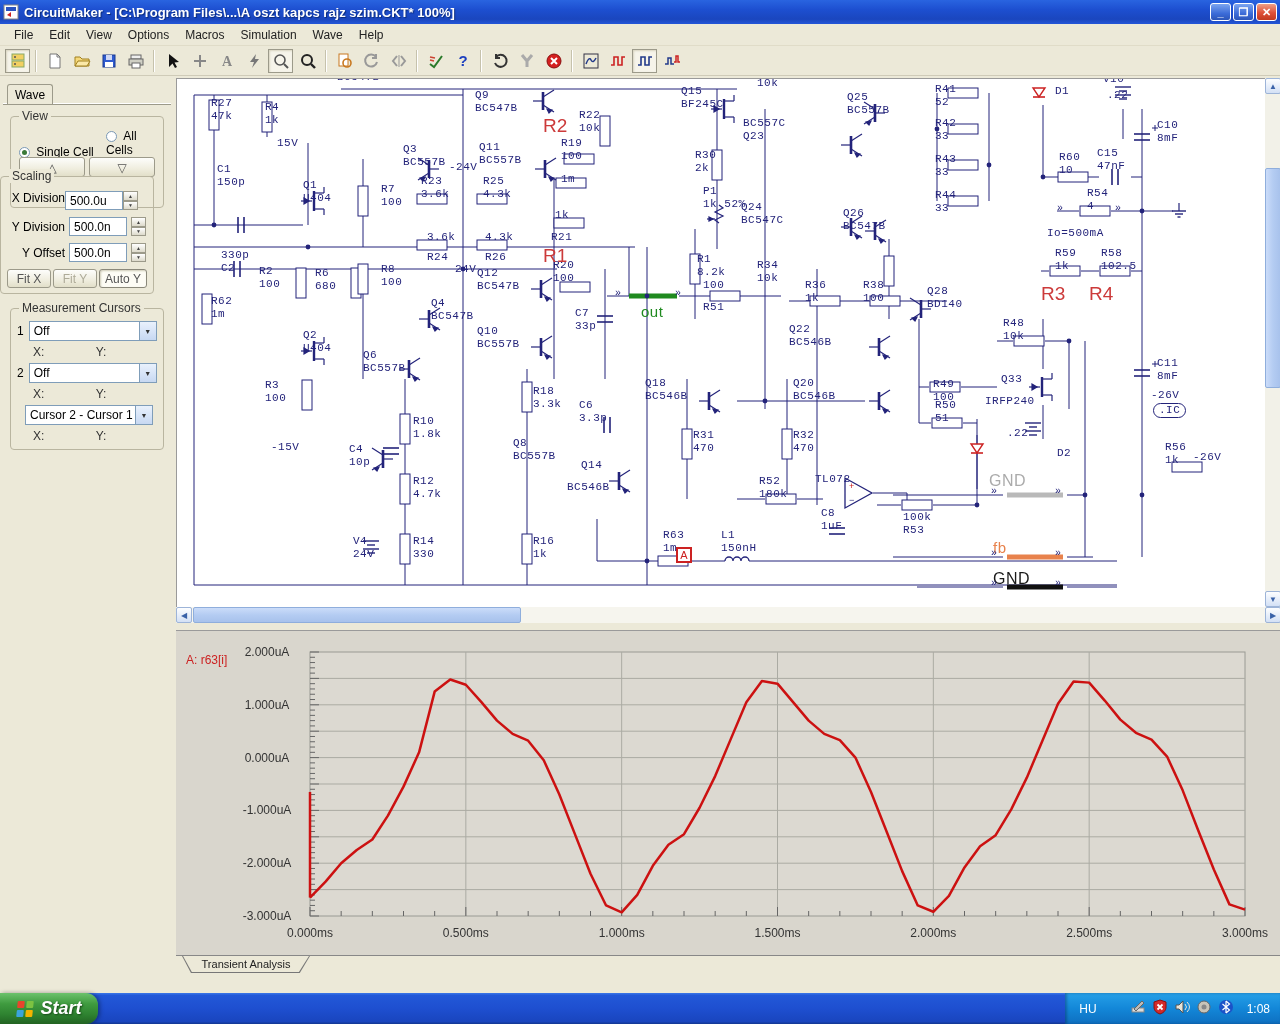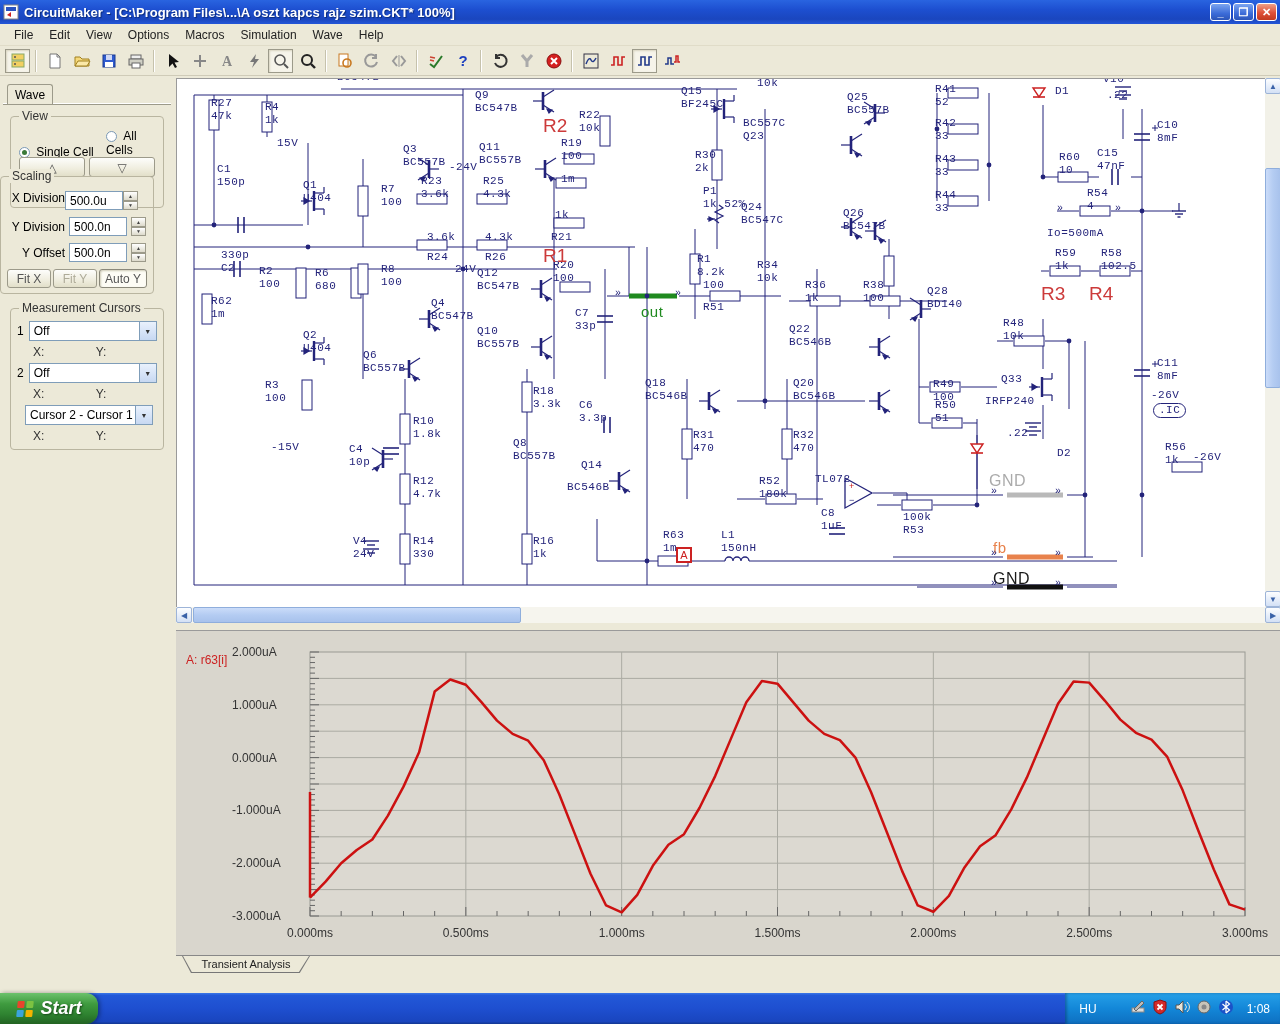--- a/index.html
+++ b/index.html
@@ -69,21 +69,21 @@
   .vscroll { position:absolute; left:1265px; top:78px; width:16px; height:529px; background:#F2F1E8; }
   .hscroll { position:absolute; left:176px; top:607px; width:1105px; height:16px; background:#F6F5EE; }
   .sbtn { position:absolute; width:16px; height:16px; background:linear-gradient(180deg,#FDFEFF,#D3E0F5); border:1px solid #9DB4D8;
     border-radius:2px; color:#3A62A8; font-size:8px; display:flex; align-items:center; justify-content:center; }
   .sthumb { position:absolute; background:linear-gradient(90deg,#CBDCF9,#B4CCF2 50%,#A8C2EC); border:1px solid #8FAEDC; border-radius:2px; }
   .sthumb.h { background:linear-gradient(180deg,#CBDCF9,#B4CCF2 50%,#A8C2EC); }
 
   
   .wavepanel { position:absolute; left:176px; top:630px; width:1104px; height:325px; background:#D9D6CD; border-top:1px solid #9a9a9a; }
   .tracelab { position:absolute; left:10px; top:22px; color:#CC2222; font-size:12px; }
-  .ytick { position:absolute; width:70px; text-align:left; color:#333; font-size:12px; }
+  .ytick { position:absolute; width:70px; text-align:center; color:#333; font-size:12px; }
   .xtick { position:absolute; width:70px; text-align:center; color:#333; font-size:12px; }
   .tabstrip { position:absolute; left:176px; top:955px; width:1104px; height:20px; background:#ECE9D8; border-top:1px solid #888; }
   .ttab { position:absolute; left:6px; top:0px; width:128px; height:17px; background:#ECE9D8;
     clip-path:polygon(0 0,100% 0,92% 100%,7% 100%); }
   .ttab .inner { position:absolute; left:1px; top:0; right:1px; bottom:1px; background:#ECE9D8;
     clip-path:polygon(0 0,100% 0,92% 100%,7% 100%); font-size:11px; text-align:center; padding-top:2px; color:#222; }
   .ttab { background:#777; }
 
   
   .taskbar { position:absolute; left:0; top:993px; width:1280px; height:31px;

